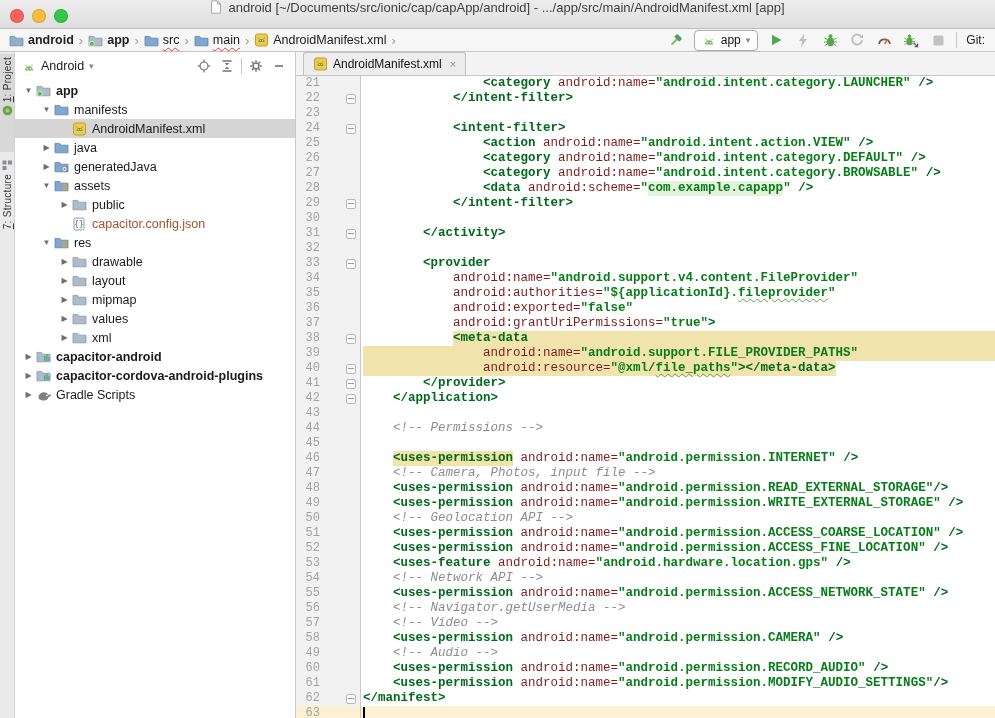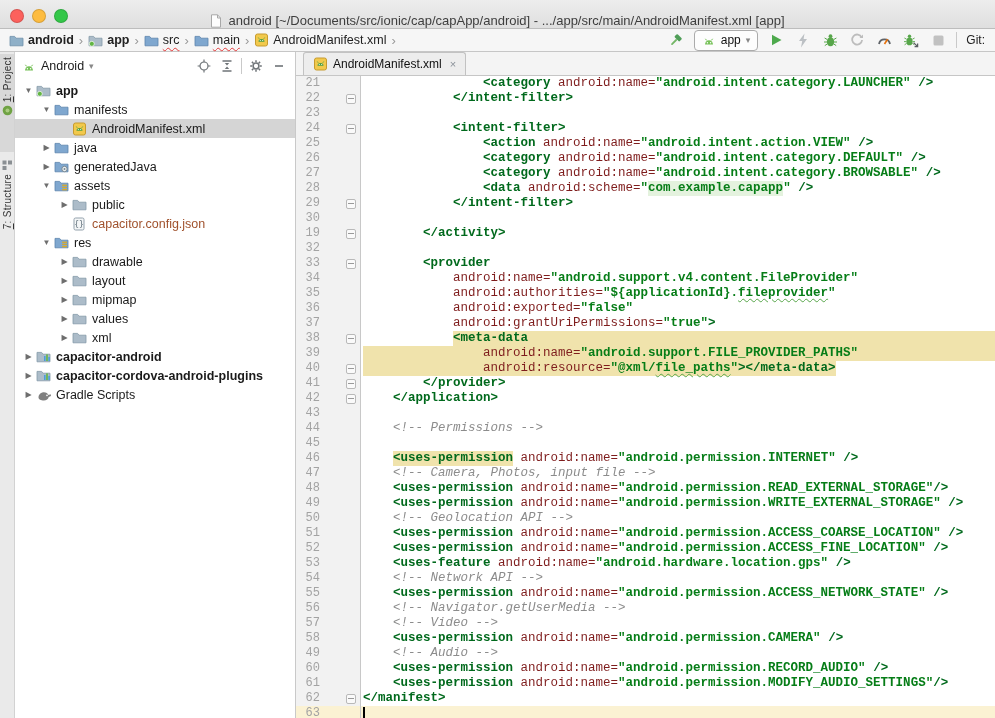--- a/index.html
+++ b/index.html
@@ -1,21 +1,21 @@
 <!DOCTYPE html>
 <html><head>
 <meta charset="utf-8">
 <style>
   html,body{margin:0;padding:0}
   body{width:995px;height:718px;overflow:hidden;position:relative;background:#fff;
        font-family:"Liberation Sans","DejaVu Sans",sans-serif;-webkit-font-smoothing:antialiased}
   
   .titlebar{position:absolute;left:0;top:0;right:0;height:28px;
     background:linear-gradient(#EDEDED,#DFDFDF);border-bottom:1px solid #BDBDBD;
-    display:flex;align-items:flex-end;justify-content:center;gap:6px}
+    display:flex;align-items:flex-start;justify-content:center;gap:6px}
   .lights{position:absolute;left:10px;top:9px;display:flex;gap:8px}
   .light{width:12px;height:12px;border-radius:50%;border:0.5px solid rgba(0,0,0,.15)}
   .l-close{background:#FC615D}.l-min{background:#FDBC40}.l-zoom{background:#34C749}
   .wtitle{font-size:13px;color:#3E3E3E;white-space:nowrap}
   
   .navbar{position:absolute;left:0;top:29px;right:0;height:22px;background:#F6F6F6;
     border-bottom:1px solid #C6C6C6;display:flex;align-items:center;padding:0 8px;font-size:12.5px}
   .bc{display:flex;align-items:center}
   .bc-item{display:flex;align-items:center;gap:4px;margin:0 1px;white-space:nowrap;color:#222}
   .bc-b{font-weight:bold}
@@ -561,21 +561,21 @@
       </div>
       <div class="row">
         <span class="gut">
           <span class="ln">30</span>
           <span class="foldc"></span>
         </span>
         <span class="code"></span>
       </div>
       <div class="row">
         <span class="gut">
-          <span class="ln">19</span>
+          <span class="ln">31</span>
           <span class="foldc">
             <span class="fmark"></span>
           </span>
         </span>
         <span class="code"><span class="tok-p">        </span><span class="tok-t">&lt;/activity&gt;</span></span>
       </div>
       <div class="row">
         <span class="gut">
           <span class="ln">32</span>
           <span class="foldc"></span>

